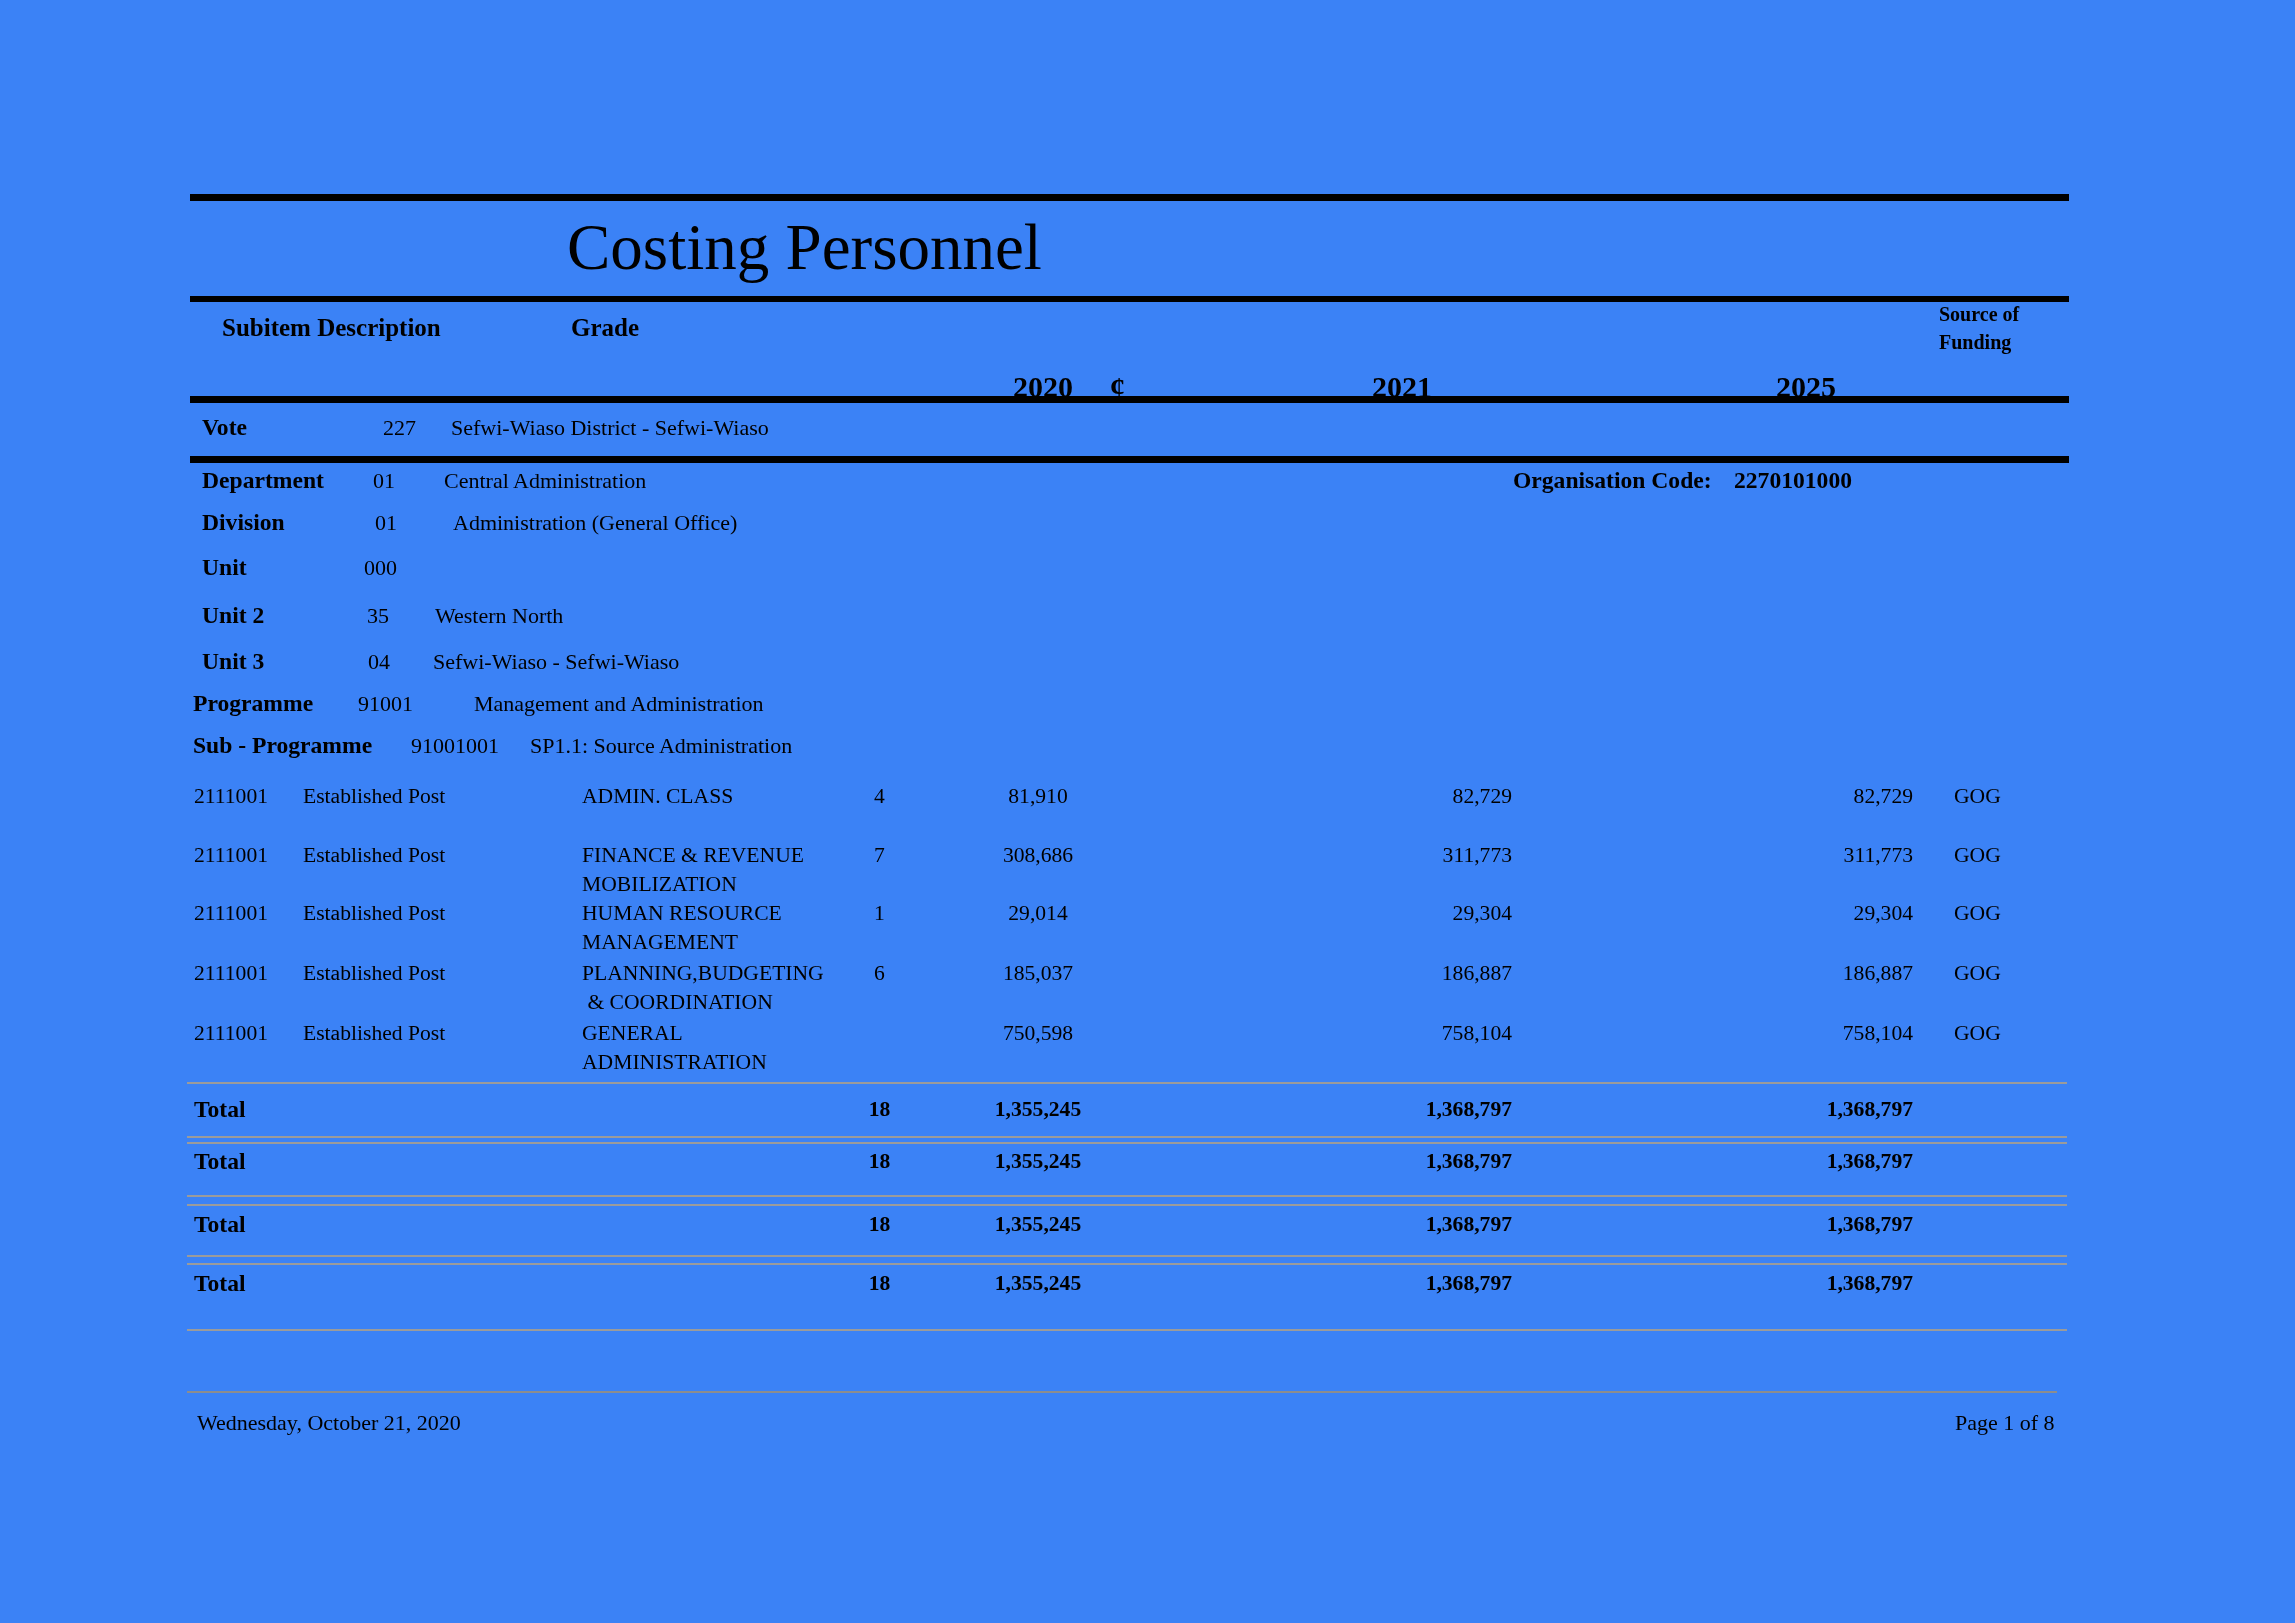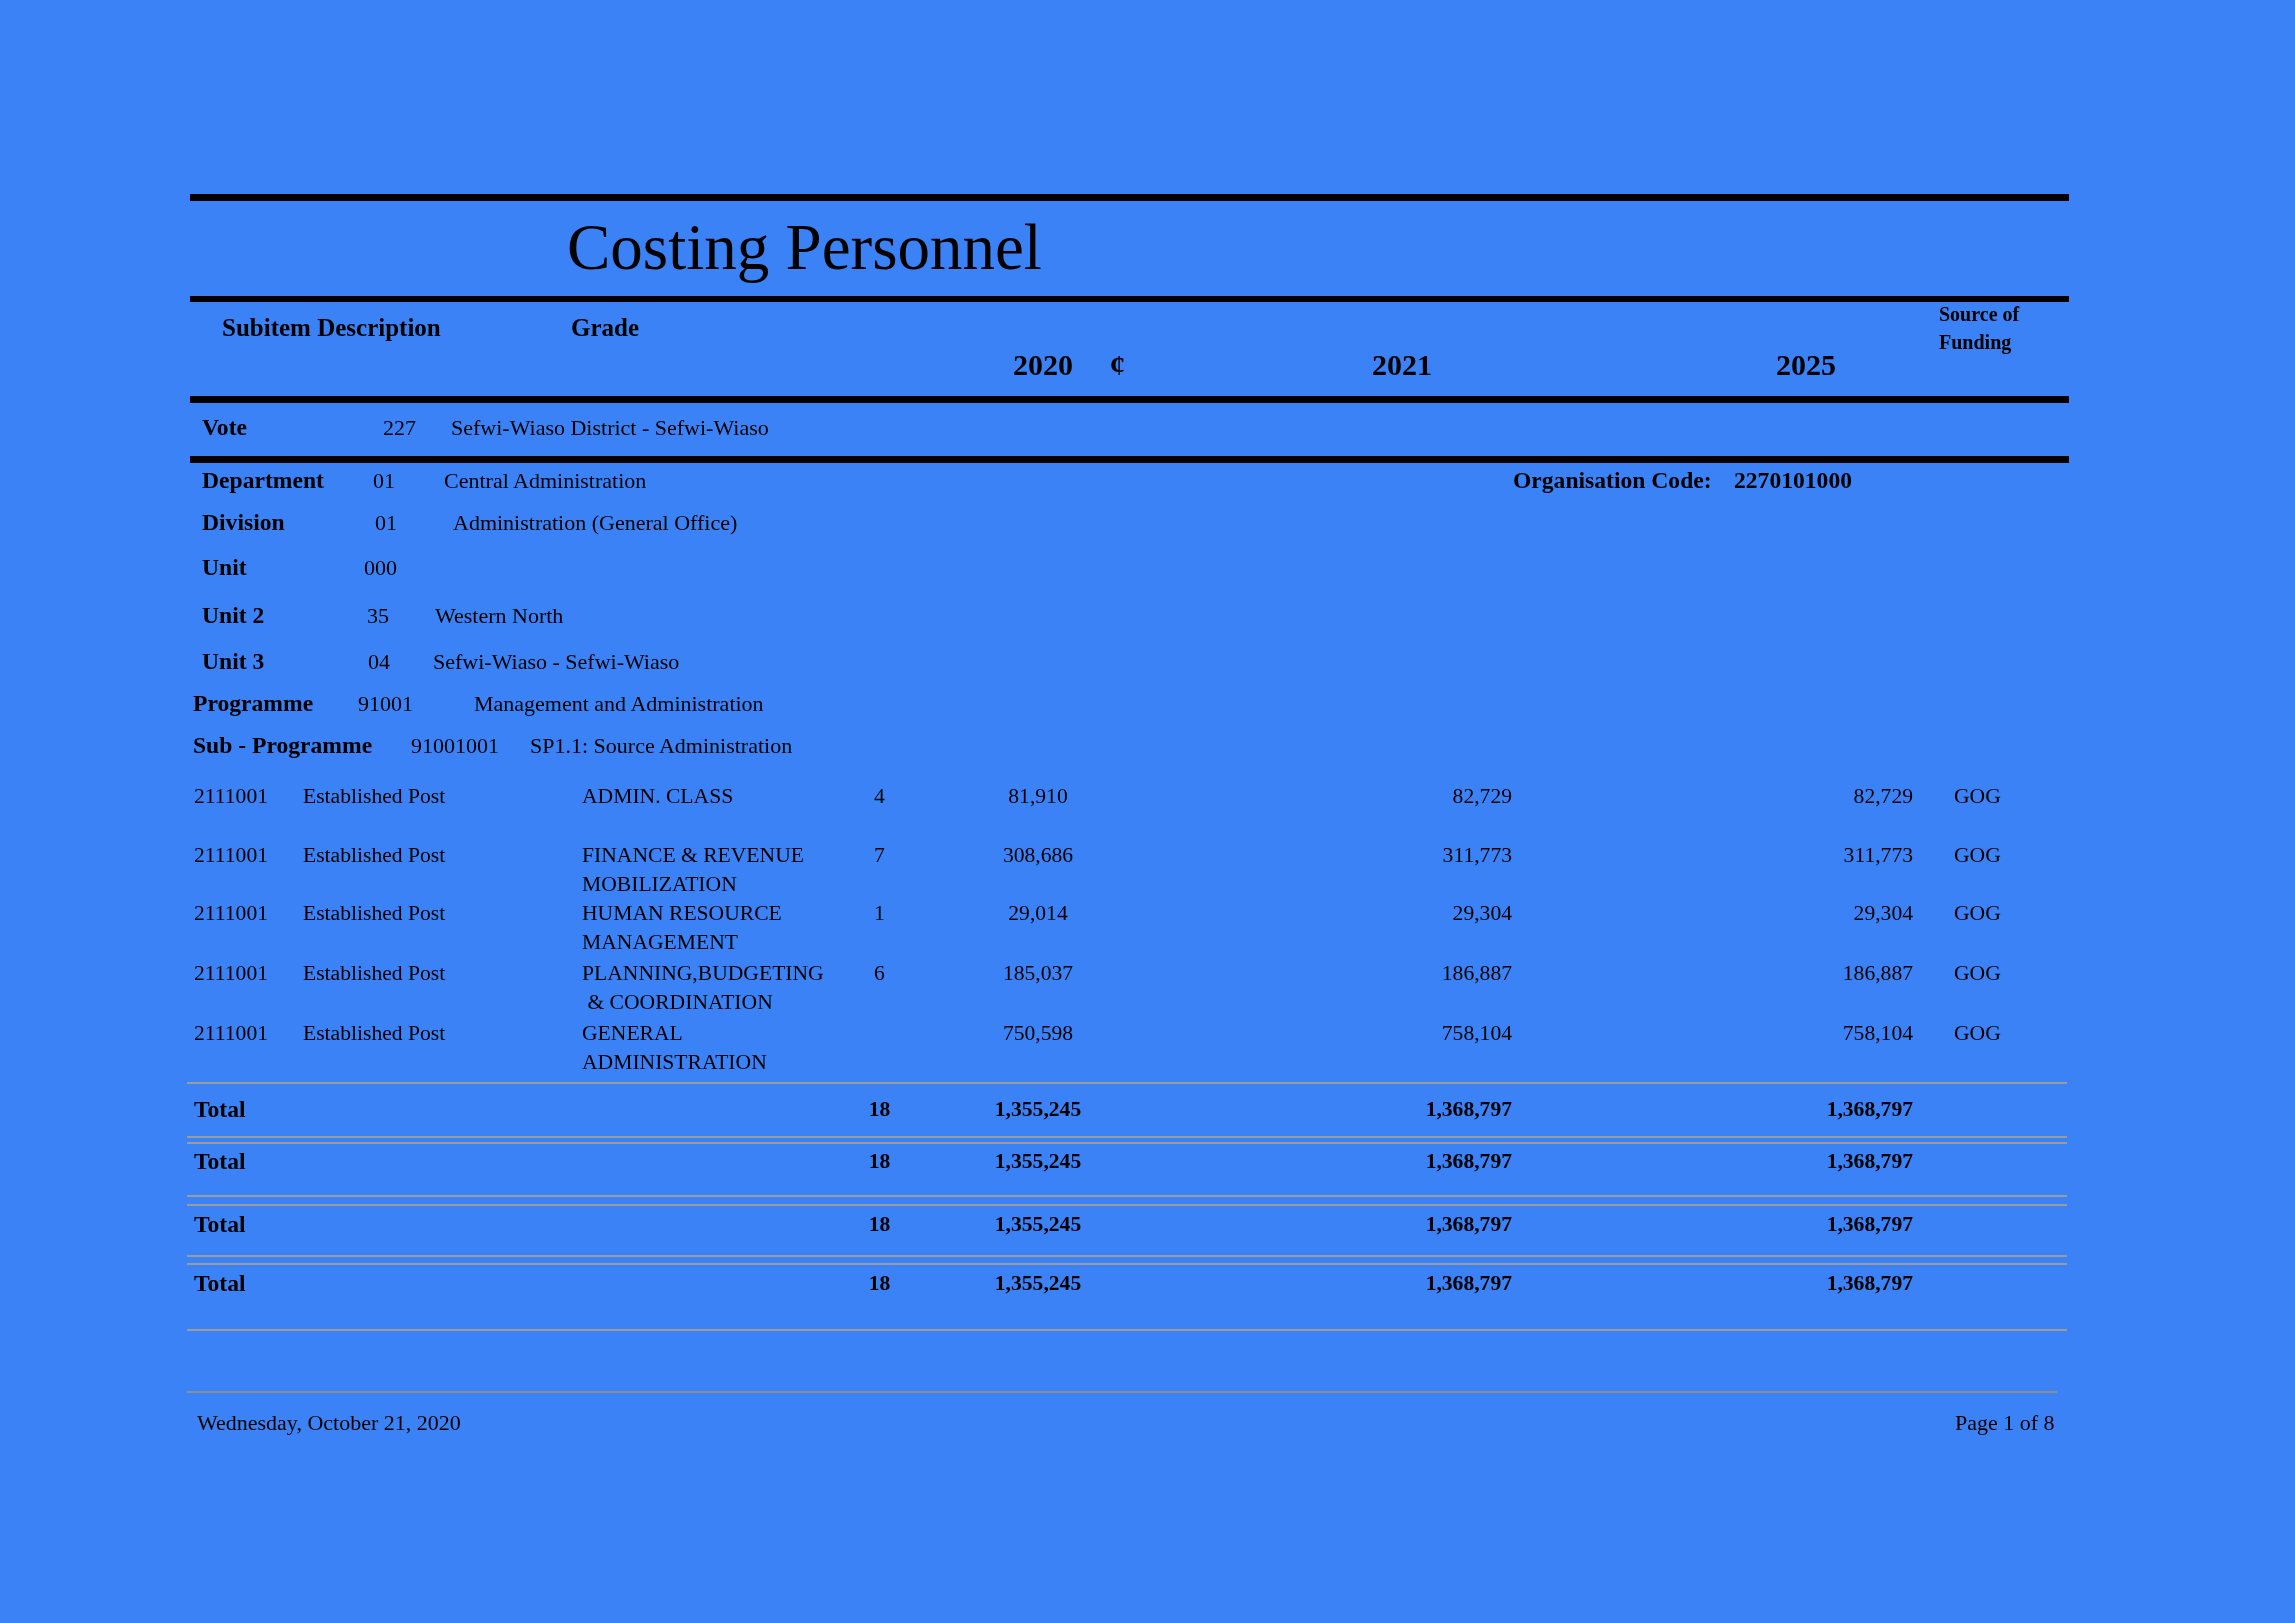--- a/index.html
+++ b/index.html
@@ -11,21 +11,21 @@
     color:#000;
     overflow:hidden;
   }
   .t{position:absolute;white-space:nowrap;}
   .wrap{white-space:pre-wrap;}
   .f33{font-size:21.6px;line-height:29px;}
   .f34{font-size:22px;line-height:29px;}
   .f36{font-size:23.6px;line-height:29px;font-weight:700;}
   .f38{font-size:25px;line-height:29px;font-weight:700;margin-left:20px;}
   .f40{font-size:20px;line-height:28px;font-weight:700;}
-  .f46{font-size:30px;line-height:33px;font-weight:700;}
+  .f46{font-size:30px;line-height:33px;font-weight:700;margin-top:22px;}
   .title{position:absolute;left:567px;top:211px;font-size:65px;line-height:73px;white-space:nowrap;}
   .hline{position:absolute;left:190px;width:1879px;height:6.5px;background:#000;}
   .hline.thin{left:187px;width:1880px;height:2px;background:#9b9b9b;}
   .trow{position:absolute;left:0;width:2295px;height:0;}
   .cell{position:absolute;top:0;}
   .c-sub{left:194px;}
   .c-desc{left:303px;}
   .c-grade{left:582px;width:271px;white-space:pre-wrap;}
   .c-cnt{left:847px;width:65px;text-align:center;}
   .c-v1{left:940px;width:196px;text-align:center;}

